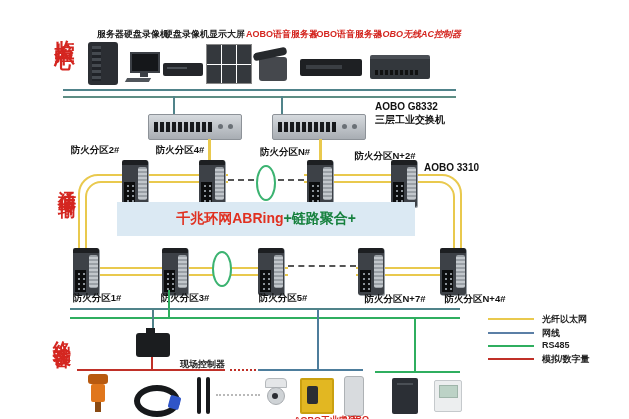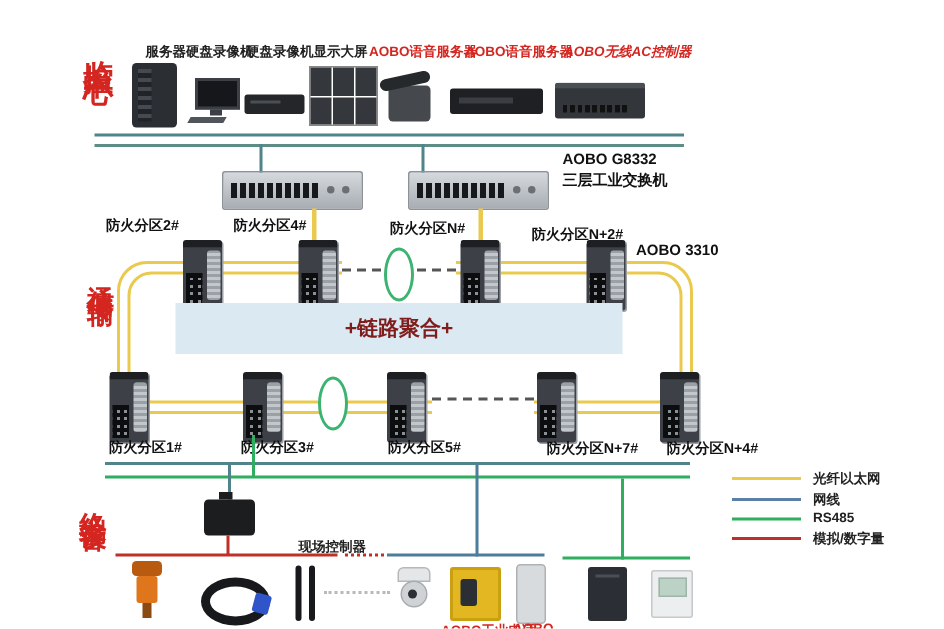--- a/index.html
+++ b/index.html
@@ -24,21 +24,21 @@
   .dots-red{position:absolute;border-top:2px dotted #c03028;height:0;}
   .dots-gray{position:absolute;border-top:2px dotted #b9b9b9;height:0;}
   
   .lbl{position:absolute;font-size:9px;color:#222;font-weight:bold;text-align:right;white-space:nowrap;}
   .lbl.redtxt{color:#d42620;}
   .part{position:absolute;font-size:9.5px;color:#111;font-weight:bold;text-align:center;white-space:nowrap;}
   .model{position:absolute;font-size:10px;font-weight:bold;color:#111;white-space:nowrap;}
   
   .banner{position:absolute;left:117px;top:202px;width:298px;height:34px;background:#dbe9f3;
           display:flex;align-items:center;justify-content:center;font-size:14px;font-weight:bold;white-space:nowrap;}
-  .banner .r{color:#e03020;} .banner .b{color:#7f1d1d;}
+  .banner .r{color:#e03020;} .banner .b{color:#15803d;}
   
   .ringA{position:absolute;left:78px;top:174px;width:380px;height:98px;border:2.5px solid #e9c94e;border-radius:20px;}
   .ringB{position:absolute;left:85px;top:181px;width:366px;height:84px;border:2.5px solid #e9c94e;border-radius:16px;}
   .white-patch{position:absolute;background:#fff;}
   .ellipse{position:absolute;width:16px;height:32px;border:2px solid #3cb371;border-radius:50%;background:#fff;}
   
   .sw{position:absolute;width:26px;height:42px;background:#3d4147;border-radius:2px;
       border-top:5px solid #1d1f22;box-shadow:1px 1px 0 #9aa0a6;}
   .sw .ports{position:absolute;left:2px;bottom:3px;width:11px;height:22px;background:#8a9096;
       background-image:repeating-linear-gradient(180deg,#0c0d0e 0 3px,transparent 3px 5px),
@@ -195,20 +195,21 @@
     <span class="ports"></span>
     <span class="panel"></span>
   </div>
 <div class="part" style="left:60px;top:144px;width:70px;">防火分区2#</div>
 <div class="part" style="left:145px;top:144px;width:70px;">防火分区4#</div>
 <div class="part" style="left:250px;top:146px;width:70px;">防火分区N#</div>
 <div class="part" style="left:348px;top:150px;width:74px;">防火分区N+2#</div>
 <div class="model" style="left:424px;top:162px;width:62px;">AOBO 3310</div>
 
 <div class="banner">
+  <span class="r">千兆环网ABRing</span>
     <span class="b">+链路聚合+</span>
 </div>
 
 <div class="sw" style="left:73px;top:248px;">
     <span class="ports"></span>
     <span class="panel"></span>
   </div>
 <div class="sw" style="left:162px;top:248px;">
     <span class="ports"></span>
     <span class="panel"></span>
@@ -234,21 +235,21 @@
 <div class="hline teal" style="left:70px;top:308px;width:390px;"></div>
 <div class="hline green" style="left:70px;top:317px;width:390px;"></div>
 <div class="vline green" style="left:168px;top:290px;height:28px;"></div>
 <div class="vline teal" style="left:152px;top:310px;height:23px;"></div>
 <div class="vline blue" style="left:317px;top:310px;height:61px;"></div>
 <div class="vline green" style="left:414px;top:319px;height:54px;"></div>
 
 <div class="fctl" style="left:136px;top:333px;">
     <i></i>
   </div>
-<div class="lbl" style="left:184px;top:358px;width:60px;">现场控制器</div>
+<div class="lbl" style="left:165px;top:358px;width:60px;">现场控制器</div>
 <div class="vline red" style="left:151px;top:357px;height:13px;"></div>
 
 <div class="hline red" style="left:77px;top:369px;width:148px;"></div>
 <div class="dots-red" style="left:230px;top:369px;width:26px;"></div>
 <div class="hline blue" style="left:258px;top:369px;width:105px;"></div>
 <div class="hline green" style="left:375px;top:371px;width:85px;"></div>
 
 <div class="gas" style="left:84px;top:374px;">
     <span class="h"></span>
     <span class="b"></span>

